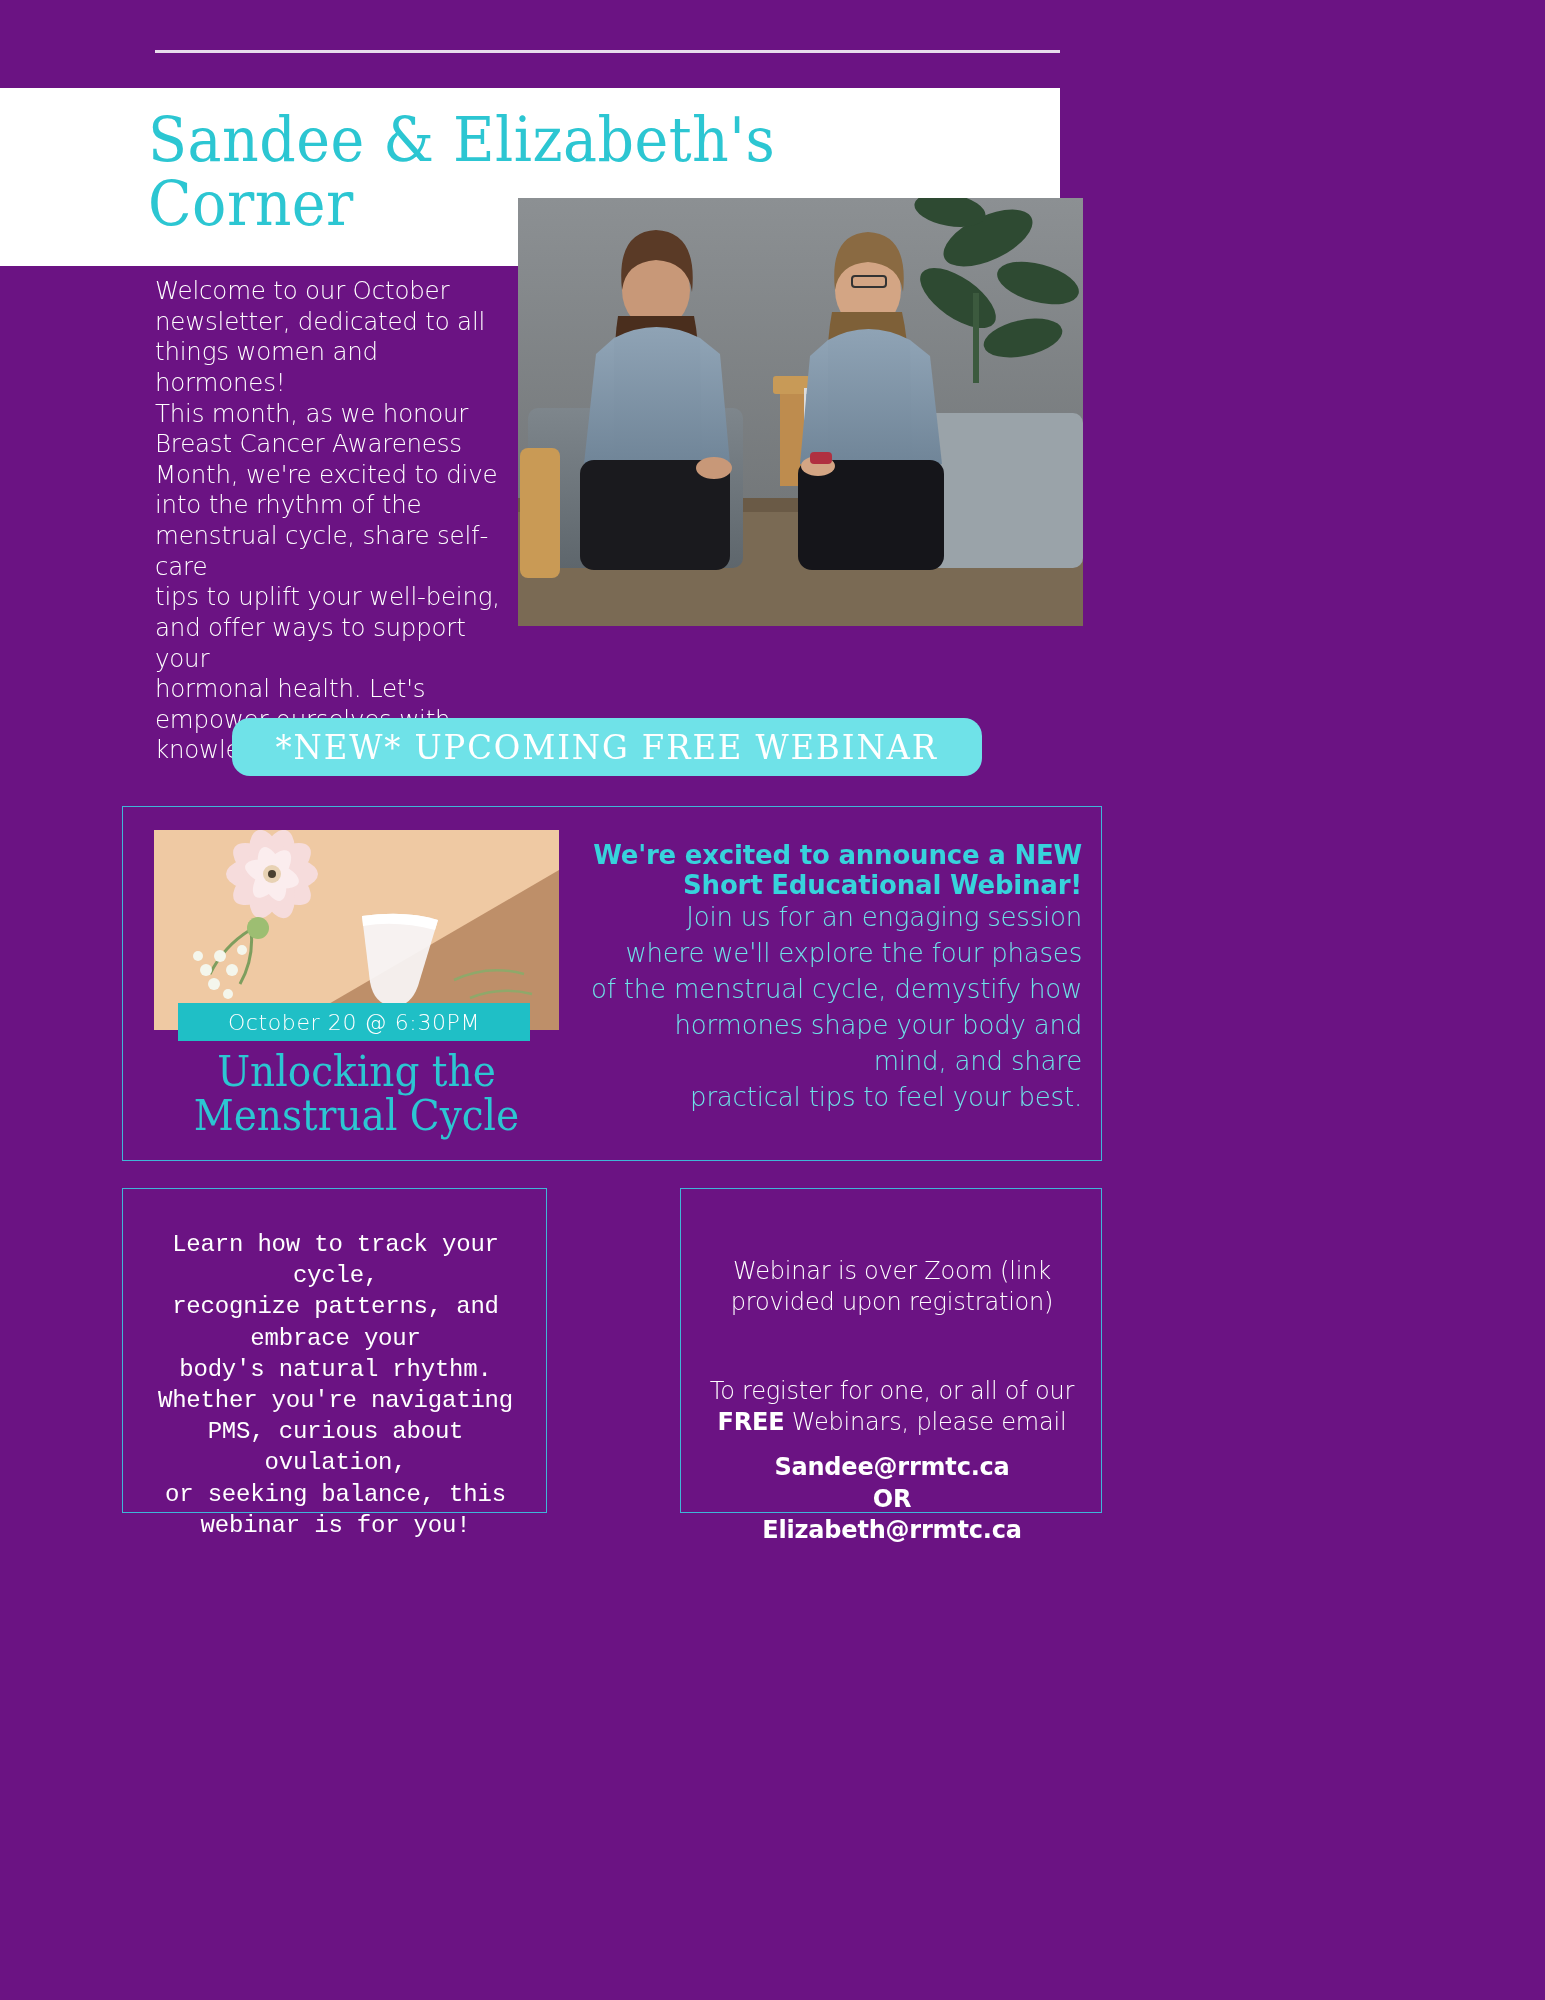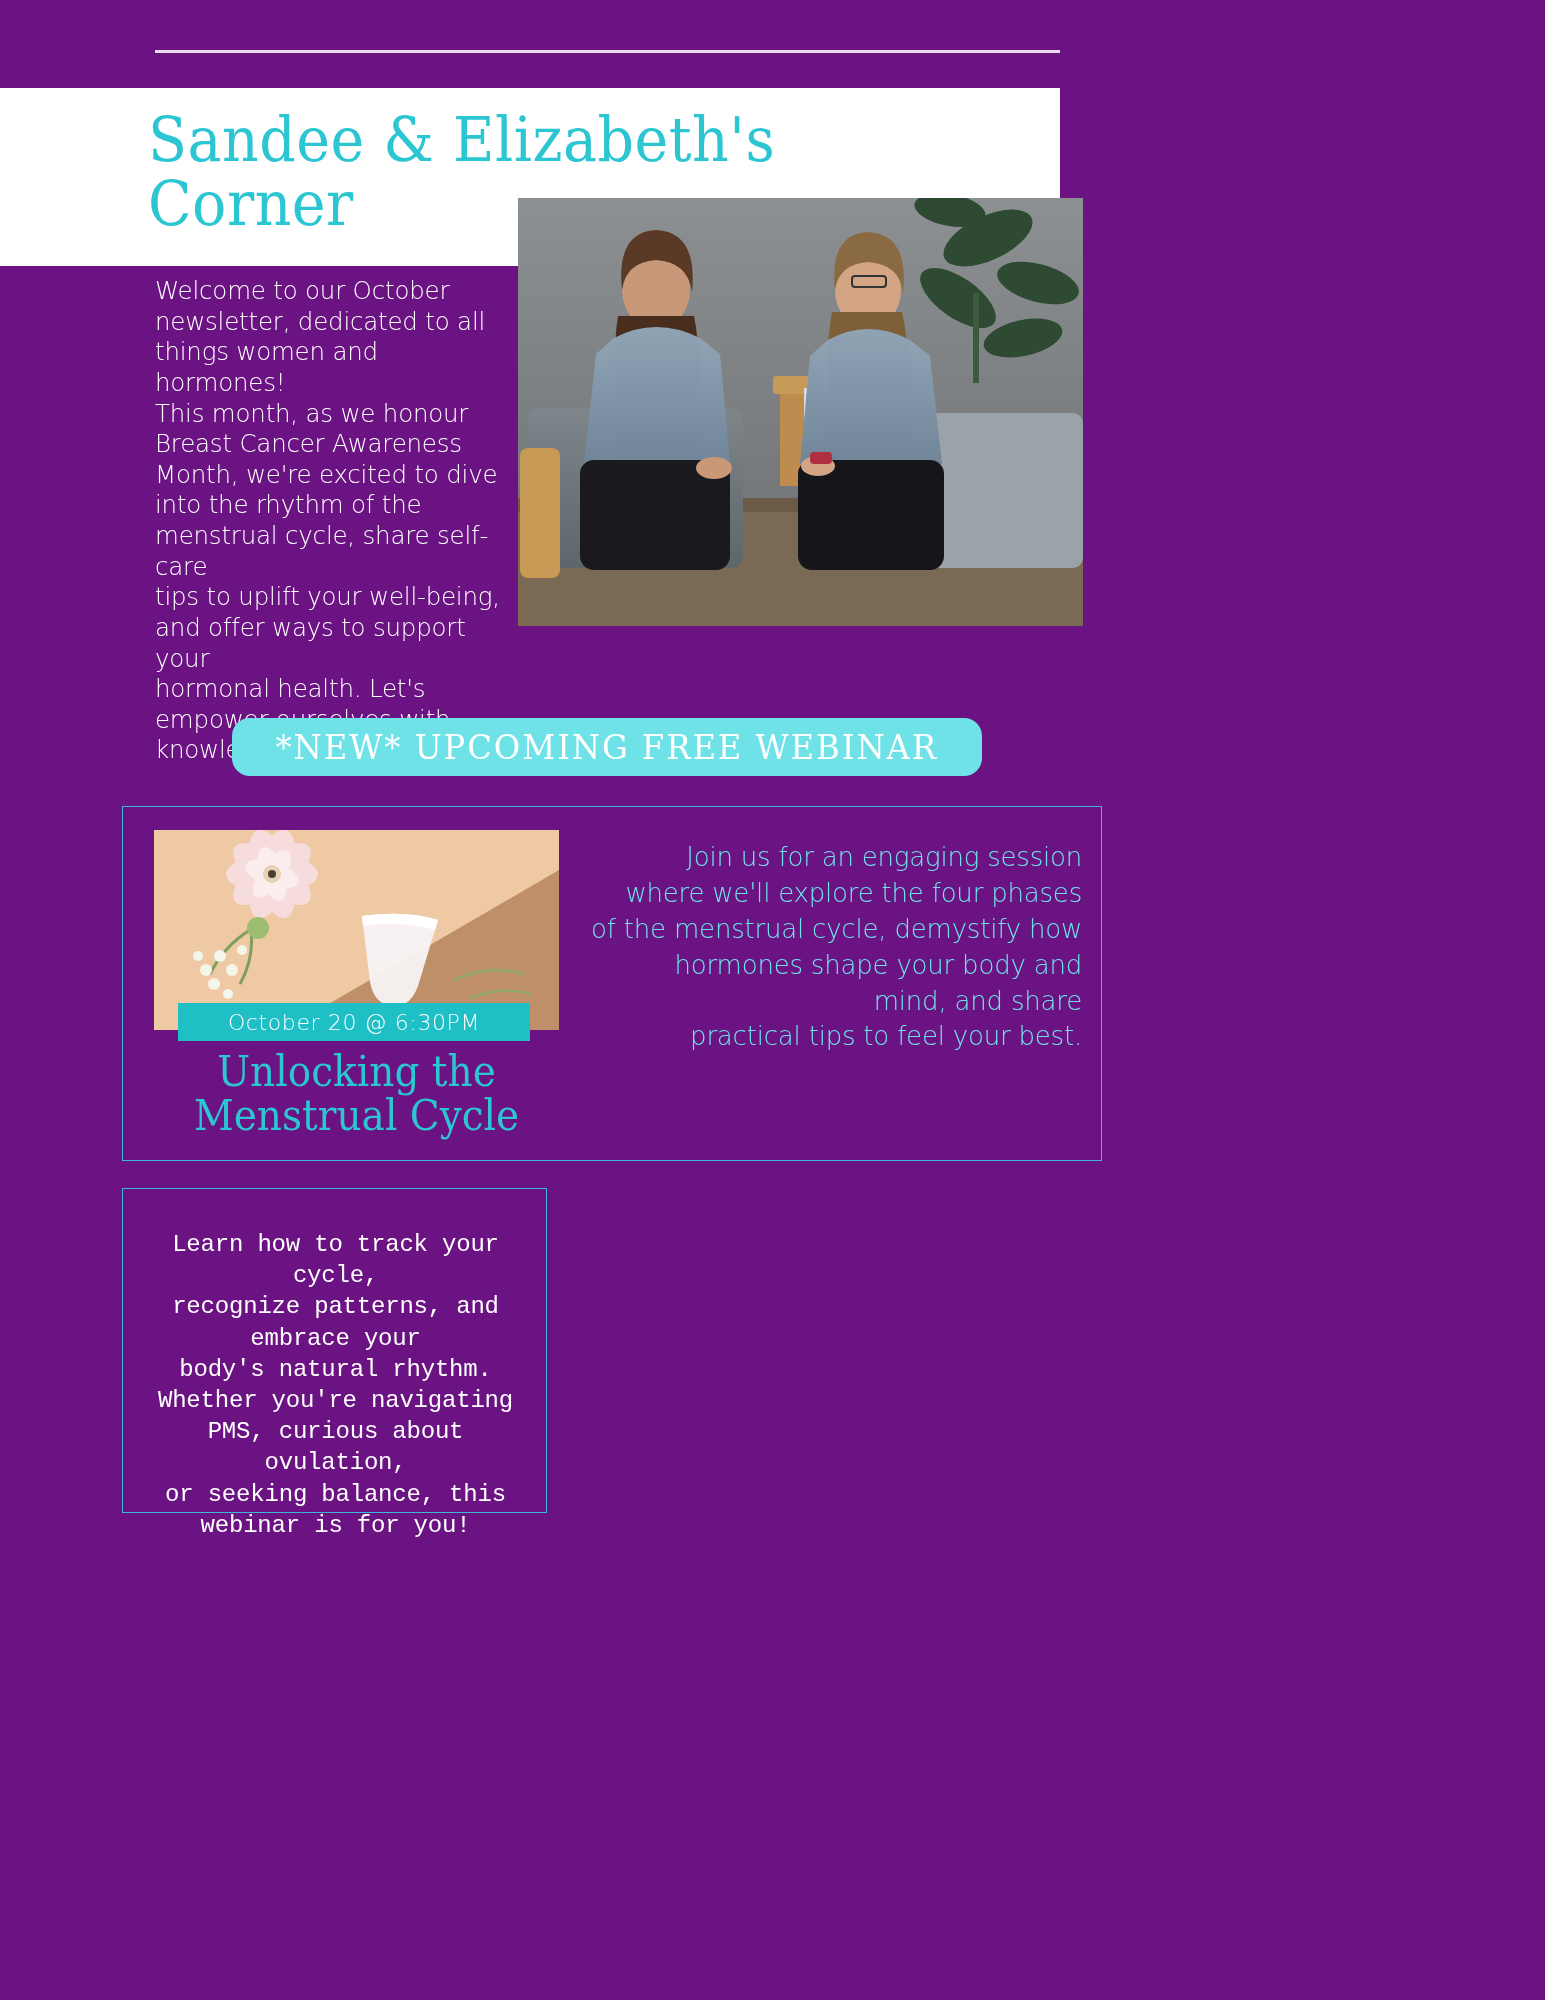--- a/index.html
+++ b/index.html
@@ -292,33 +292,47 @@
   </div>
 
   <div class="date-banner">
     <span>October 20 @ 6:30PM</span>
   </div>
 
   <div class="webinar-title">Unlocking the
 Menstrual Cycle</div>
 
   <div class="webinar-right">
+    <div class="wr-head">We're excited to announce a NEW
+Short Educational Webinar!</div>
     <div class="wr-body">Join us for an engaging session
 where we'll explore the four phases
 of the menstrual cycle, demystify how
 hormones shape your body and
 mind, and share
 practical tips to feel your best.</div>
   </div>
 
   <div class="box-left">
     <div class="txt">Learn how to track your cycle,
 recognize patterns, and
 embrace your
 body's natural rhythm.
 Whether you're navigating
 PMS, curious about ovulation,
 or seeking balance, this
 webinar is for you!</div>
   </div>
 
+  <div class="box-right">
+    <div class="txt">
+      <span>Webinar is over Zoom (link
+provided upon registration)</span>
+      <span class="gap"></span>
+      <span>To register for one, or all of our
+</span><b>FREE</b><span> Webinars, please email</span>
+      <div class="emails">Sandee@rrmtc.ca
+OR
+Elizabeth@rrmtc.ca</div>
+    </div>
+  </div>
 
 </div>
 
 </body></html>

